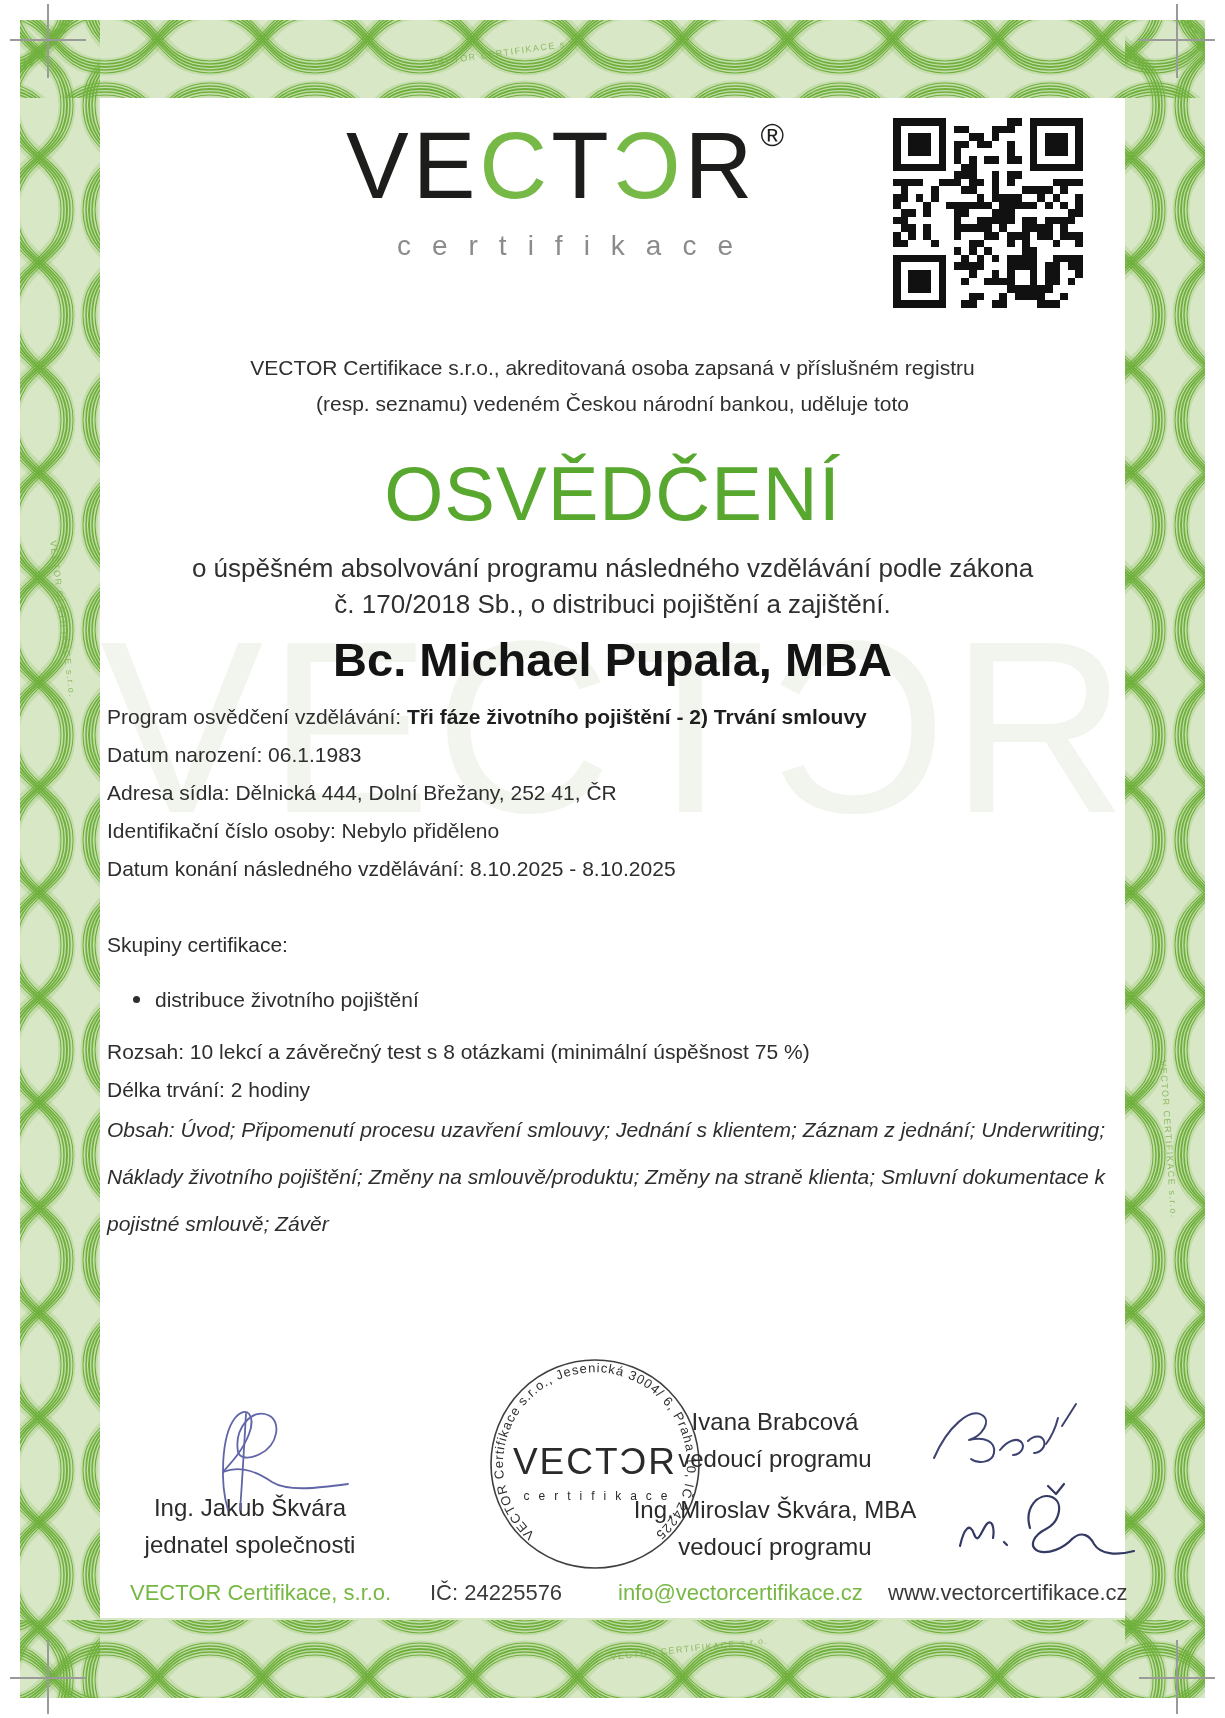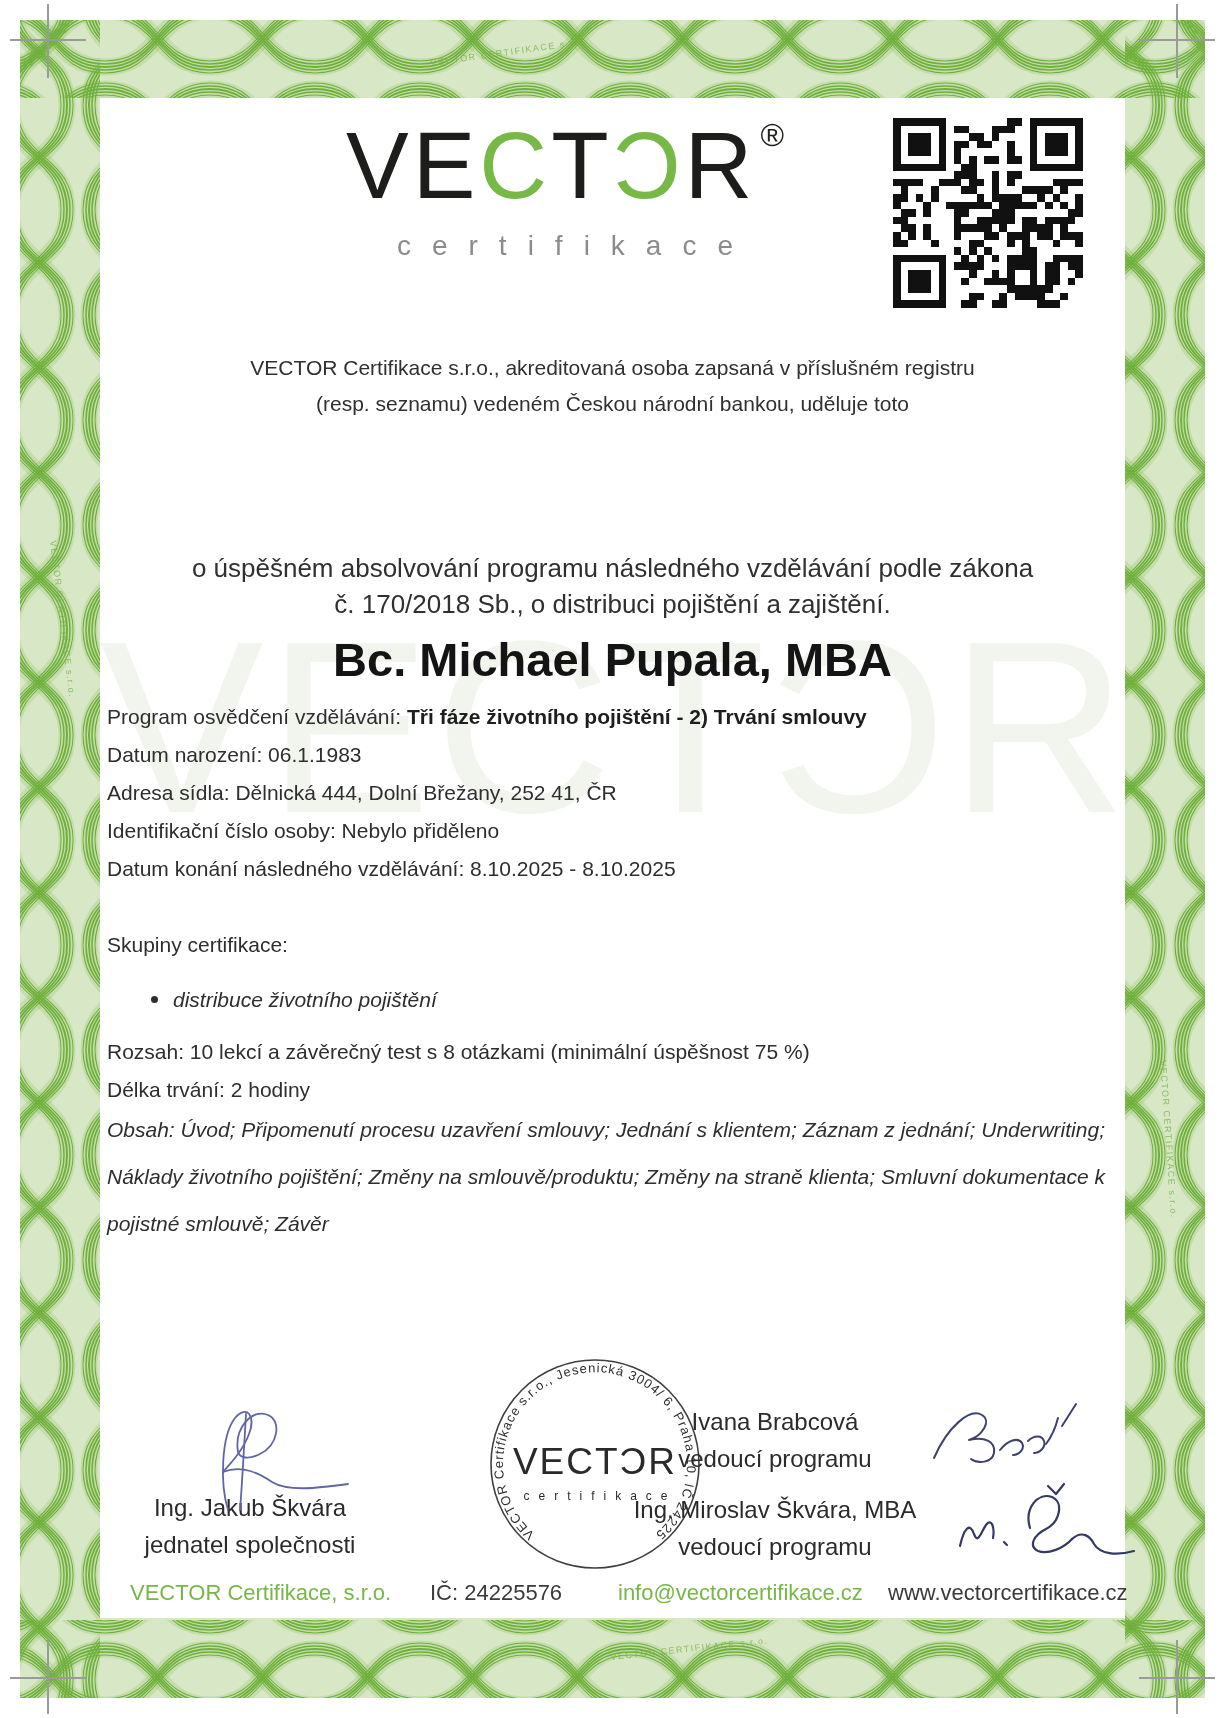--- a/index.html
+++ b/index.html
@@ -129,38 +129,39 @@
         <path class="rand" d="M15 0h1v1h-1zM16 0h1v1h-1zM8 1h1v1h-1zM9 1h1v1h-1zM13 1h1v1h-1zM14 1h1v1h-1zM15 1h1v1h-1zM10 2h1v1h-1zM11 2h1v1h-1zM13 2h1v1h-1zM8 3h1v1h-1zM9 3h1v1h-1zM11 3h1v1h-1zM12 3h1v1h-1zM15 3h1v1h-1zM8 4h1v1h-1zM15 4h1v1h-1zM8 5h1v1h-1zM10 5h1v1h-1zM12 5h1v1h-1zM13 5h1v1h-1zM15 5h1v1h-1zM16 5h1v1h-1zM9 6h1v1h-1zM10 6h1v1h-1zM8 7h1v1h-1zM9 7h1v1h-1zM10 7h1v1h-1zM13 7h1v1h-1zM15 7h1v1h-1zM16 7h1v1h-1zM0 8h1v1h-1zM1 8h1v1h-1zM2 8h1v1h-1zM3 8h1v1h-1zM6 8h1v1h-1zM7 8h1v1h-1zM8 8h1v1h-1zM10 8h1v1h-1zM11 8h1v1h-1zM13 8h1v1h-1zM15 8h1v1h-1zM21 8h1v1h-1zM22 8h1v1h-1zM23 8h1v1h-1zM24 8h1v1h-1zM1 9h1v1h-1zM5 9h1v1h-1zM9 9h1v1h-1zM10 9h1v1h-1zM13 9h1v1h-1zM17 9h1v1h-1zM18 9h1v1h-1zM19 9h1v1h-1zM20 9h1v1h-1zM22 9h1v1h-1zM0 10h1v1h-1zM1 10h1v1h-1zM3 10h1v1h-1zM5 10h1v1h-1zM11 10h1v1h-1zM13 10h1v1h-1zM14 10h1v1h-1zM15 10h1v1h-1zM16 10h1v1h-1zM19 10h1v1h-1zM21 10h1v1h-1zM24 10h1v1h-1zM0 11h1v1h-1zM4 11h1v1h-1zM7 11h1v1h-1zM8 11h1v1h-1zM9 11h1v1h-1zM10 11h1v1h-1zM11 11h1v1h-1zM12 11h1v1h-1zM14 11h1v1h-1zM15 11h1v1h-1zM16 11h1v1h-1zM17 11h1v1h-1zM18 11h1v1h-1zM20 11h1v1h-1zM22 11h1v1h-1zM24 11h1v1h-1zM1 12h1v1h-1zM2 12h1v1h-1zM4 12h1v1h-1zM8 12h1v1h-1zM9 12h1v1h-1zM13 12h1v1h-1zM14 12h1v1h-1zM15 12h1v1h-1zM23 12h1v1h-1zM24 12h1v1h-1zM0 13h1v1h-1zM1 13h1v1h-1zM8 13h1v1h-1zM11 13h1v1h-1zM12 13h1v1h-1zM13 13h1v1h-1zM14 13h1v1h-1zM15 13h1v1h-1zM17 13h1v1h-1zM18 13h1v1h-1zM20 13h1v1h-1zM21 13h1v1h-1zM22 13h1v1h-1zM23 13h1v1h-1zM1 14h1v1h-1zM2 14h1v1h-1zM4 14h1v1h-1zM8 14h1v1h-1zM9 14h1v1h-1zM10 14h1v1h-1zM11 14h1v1h-1zM12 14h1v1h-1zM14 14h1v1h-1zM17 14h1v1h-1zM18 14h1v1h-1zM19 14h1v1h-1zM20 14h1v1h-1zM22 14h1v1h-1zM0 15h1v1h-1zM2 15h1v1h-1zM4 15h1v1h-1zM8 15h1v1h-1zM12 15h1v1h-1zM13 15h1v1h-1zM15 15h1v1h-1zM16 15h1v1h-1zM17 15h1v1h-1zM19 15h1v1h-1zM20 15h1v1h-1zM22 15h1v1h-1zM23 15h1v1h-1zM24 15h1v1h-1zM0 16h1v1h-1zM1 16h1v1h-1zM5 16h1v1h-1zM10 16h1v1h-1zM11 16h1v1h-1zM15 16h1v1h-1zM17 16h1v1h-1zM21 16h1v1h-1zM24 16h1v1h-1zM8 17h1v1h-1zM10 17h1v1h-1zM12 17h1v1h-1zM17 17h1v1h-1zM18 17h1v1h-1zM9 18h1v1h-1zM11 18h1v1h-1zM13 18h1v1h-1zM15 18h1v1h-1zM16 18h1v1h-1zM17 18h1v1h-1zM18 18h1v1h-1zM21 18h1v1h-1zM22 18h1v1h-1zM23 18h1v1h-1zM24 18h1v1h-1zM8 19h1v1h-1zM9 19h1v1h-1zM10 19h1v1h-1zM11 19h1v1h-1zM15 19h1v1h-1zM16 19h1v1h-1zM17 19h1v1h-1zM18 19h1v1h-1zM20 19h1v1h-1zM21 19h1v1h-1zM23 19h1v1h-1zM24 19h1v1h-1zM10 20h1v1h-1zM13 20h1v1h-1zM15 20h1v1h-1zM18 20h1v1h-1zM20 20h1v1h-1zM21 20h1v1h-1zM24 20h1v1h-1zM9 21h1v1h-1zM12 21h1v1h-1zM13 21h1v1h-1zM14 21h1v1h-1zM15 21h1v1h-1zM18 21h1v1h-1zM20 21h1v1h-1zM21 21h1v1h-1zM23 21h1v1h-1zM15 22h1v1h-1zM16 22h1v1h-1zM17 22h1v1h-1zM18 22h1v1h-1zM19 22h1v1h-1zM20 22h1v1h-1zM10 23h1v1h-1zM11 23h1v1h-1zM14 23h1v1h-1zM16 23h1v1h-1zM17 23h1v1h-1zM18 23h1v1h-1zM19 23h1v1h-1zM22 23h1v1h-1zM9 24h1v1h-1zM10 24h1v1h-1zM13 24h1v1h-1zM14 24h1v1h-1zM19 24h1v1h-1zM20 24h1v1h-1zM21 24h1v1h-1z"></path>
       </g>
     </svg>
   </div>
 
   <div class="abs centerband intro">
     <div>VECTOR Certifikace s.r.o., akreditovaná osoba zapsaná v příslušném registru</div>
     <div>(resp. seznamu) vedeném Českou národní bankou, uděluje toto</div>
   </div>
 
+  <div class="abs centerband cert-title">OSVĚDČENÍ</div>
 
   <div class="abs centerband subtitle">
     <div>o úspěšném absolvování programu následného vzdělávání podle zákona</div>
     <div>č. 170/2018 Sb., o distribuci pojištění a zajištění.</div>
   </div>
 
   <div class="abs centerband recipient">Bc. Michael Pupala, MBA</div>
 
   <div class="abs dline" style="top:705px;">
     <span>Program osvědčení vzdělávání: </span><b>Tři fáze životního pojištění - 2) Trvání smlouvy</b>
   </div>
   <div class="abs dline" style="top:743px;">Datum narození: 06.1.1983</div>
   <div class="abs dline" style="top:781px;">Adresa sídla: Dělnická 444, Dolní Břežany, 252 41, ČR</div>
   <div class="abs dline" style="top:819px;">Identifikační číslo osoby: Nebylo přiděleno</div>
   <div class="abs dline" style="top:857px;">Datum konání následného vzdělávání: 8.10.2025 - 8.10.2025</div>
   <div class="abs dline" style="top:933px;">Skupiny certifikace:</div>
 
-  <div class="abs dline" style="left:151px;top:988px;font-style:italic;">
+  <div class="abs dline" style="left:133px;top:988px;">
     <span class="bullet-dot"></span><span>distribuce životního pojištění</span>
   </div>
 
   <div class="abs dline" style="top:1040px;">Rozsah: 10 lekcí a závěrečný test s 8 otázkami (minimální úspěšnost 75 %)</div>
   <div class="abs dline" style="top:1078px;">Délka trvání: 2 hodiny</div>
   <div class="abs obsah">Obsah: Úvod; Připomenutí procesu uzavření smlouvy; Jednání s klientem; Záznam z jednání; Underwriting; Náklady životního pojištění; Změny na smlouvě/produktu; Změny na straně klienta; Smluvní dokumentace k pojistné smlouvě; Závěr</div>
 
   <div class="abs stamp">
     <svg width="214" height="214" viewBox="-107 -107 214 214">
       <circle r="104" fill="#fff" stroke="#3f3f3f" stroke-width="1.6"></circle>

